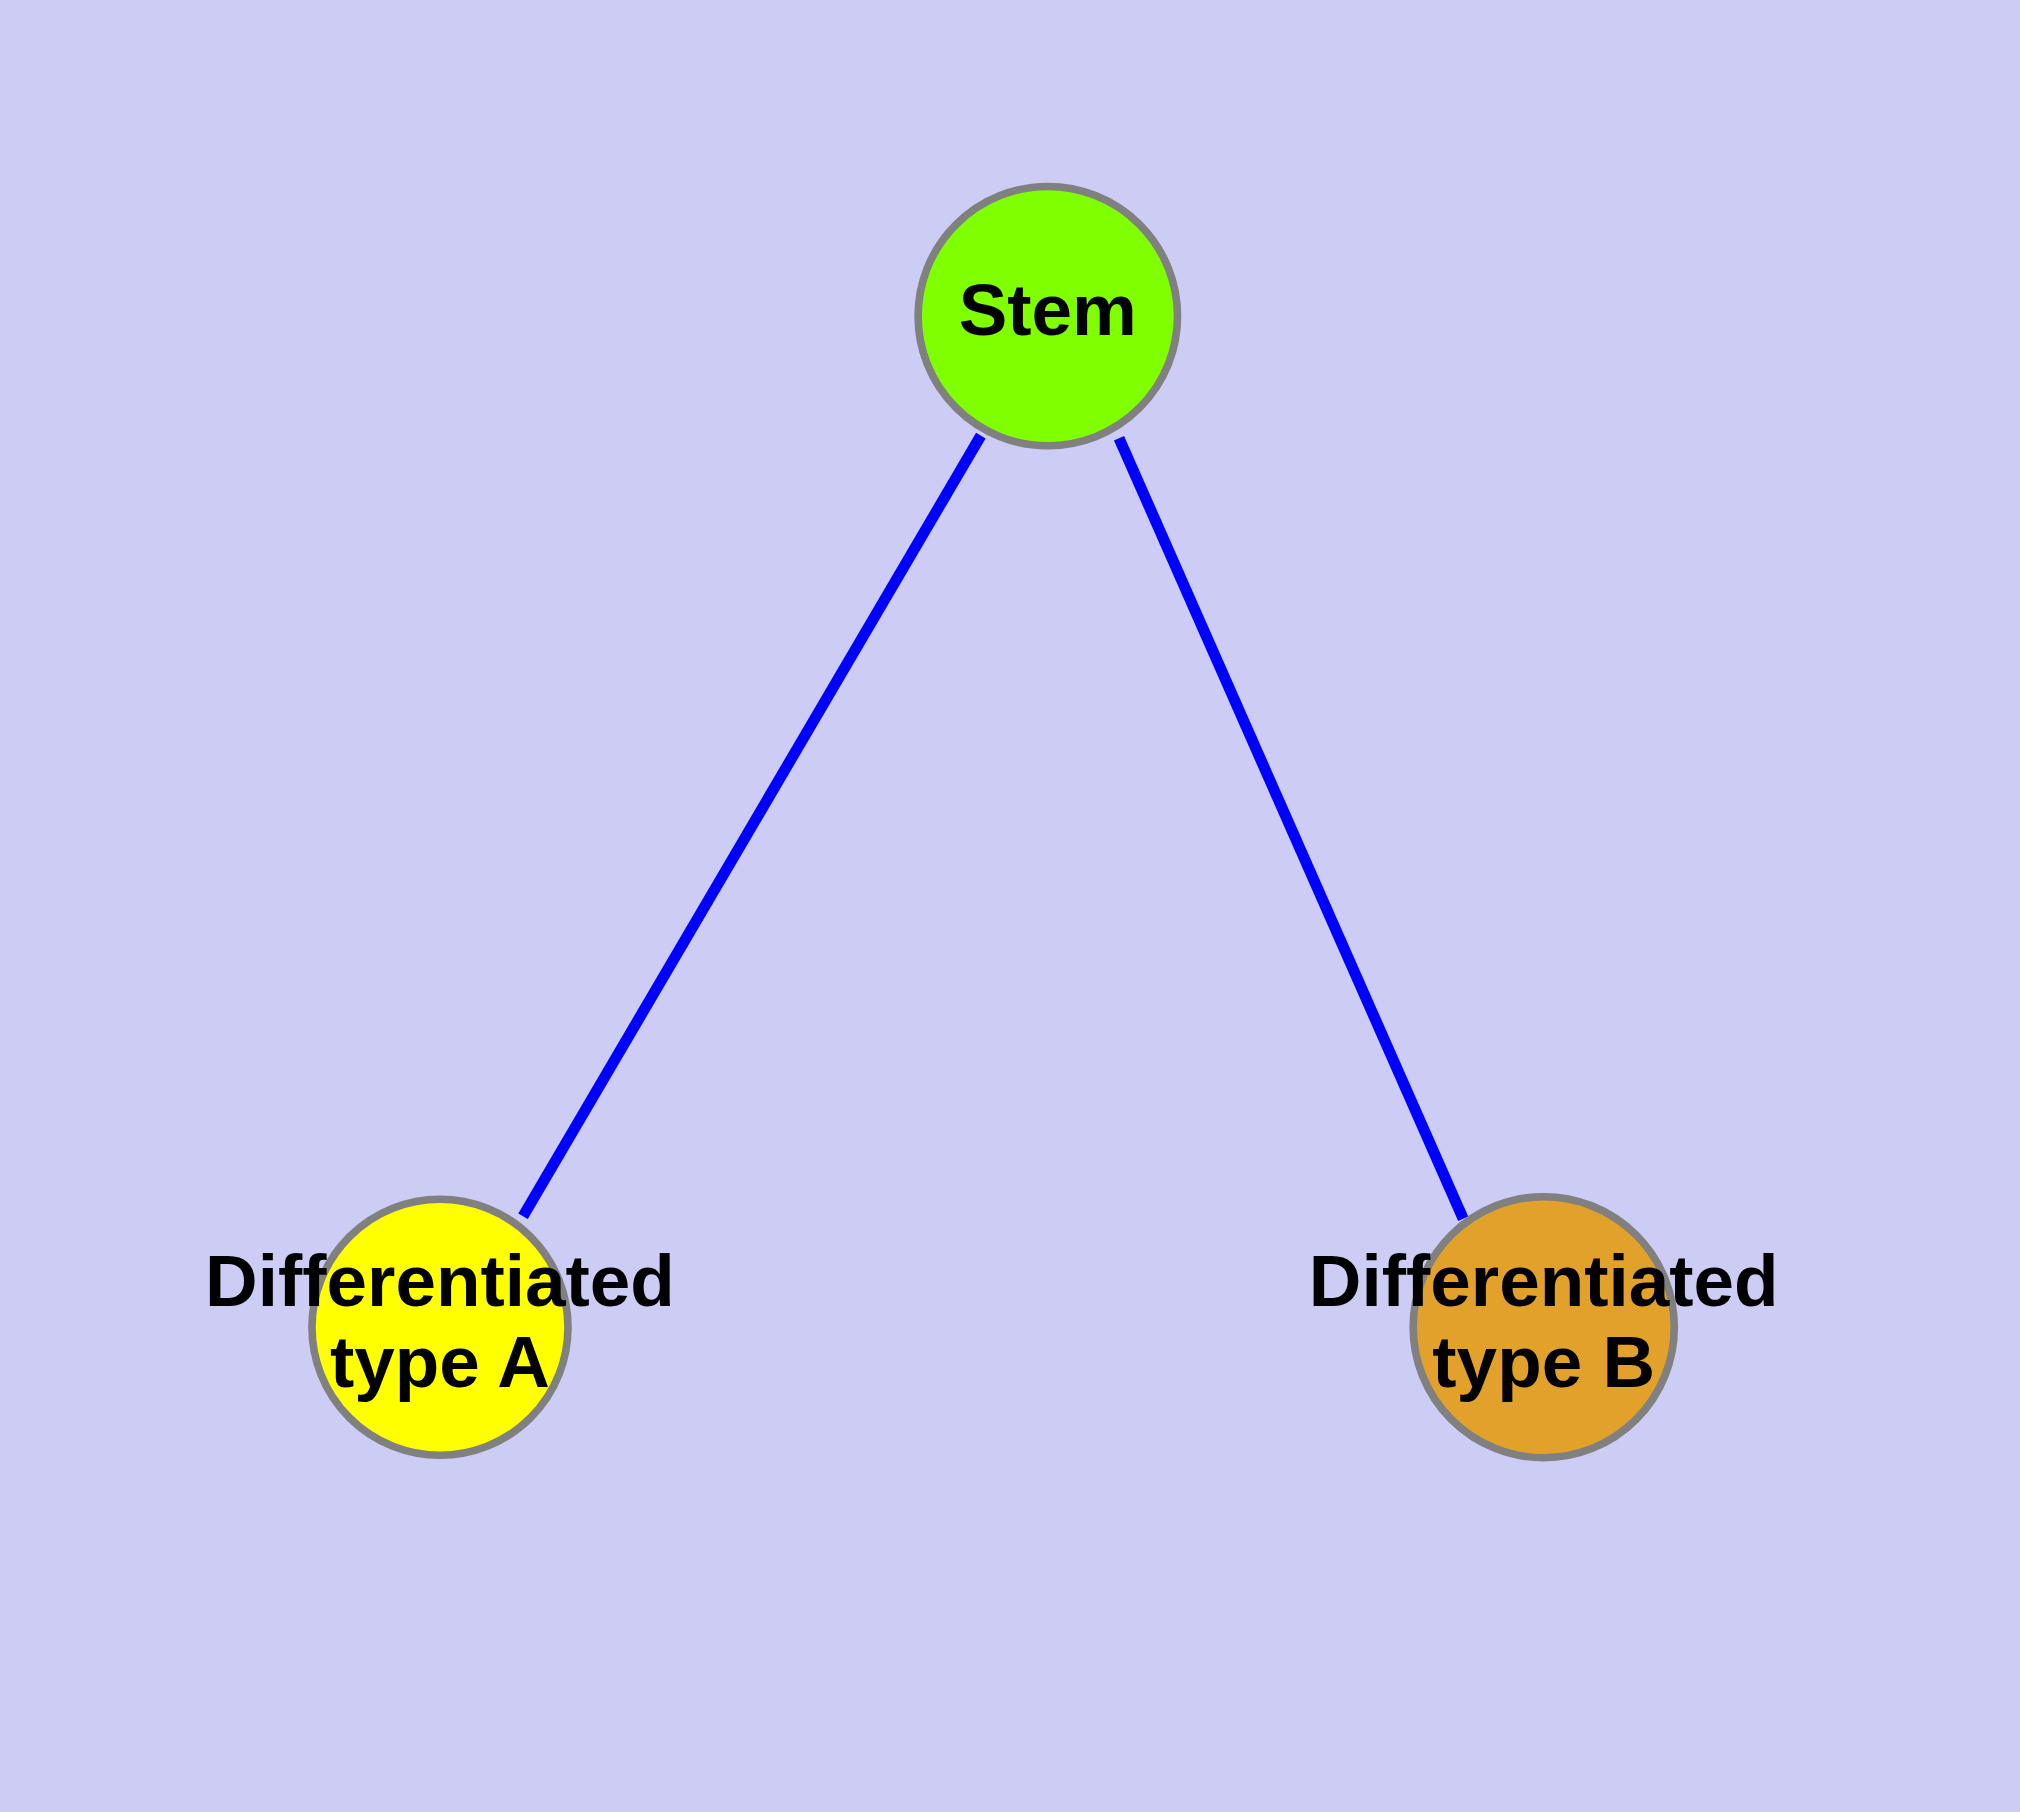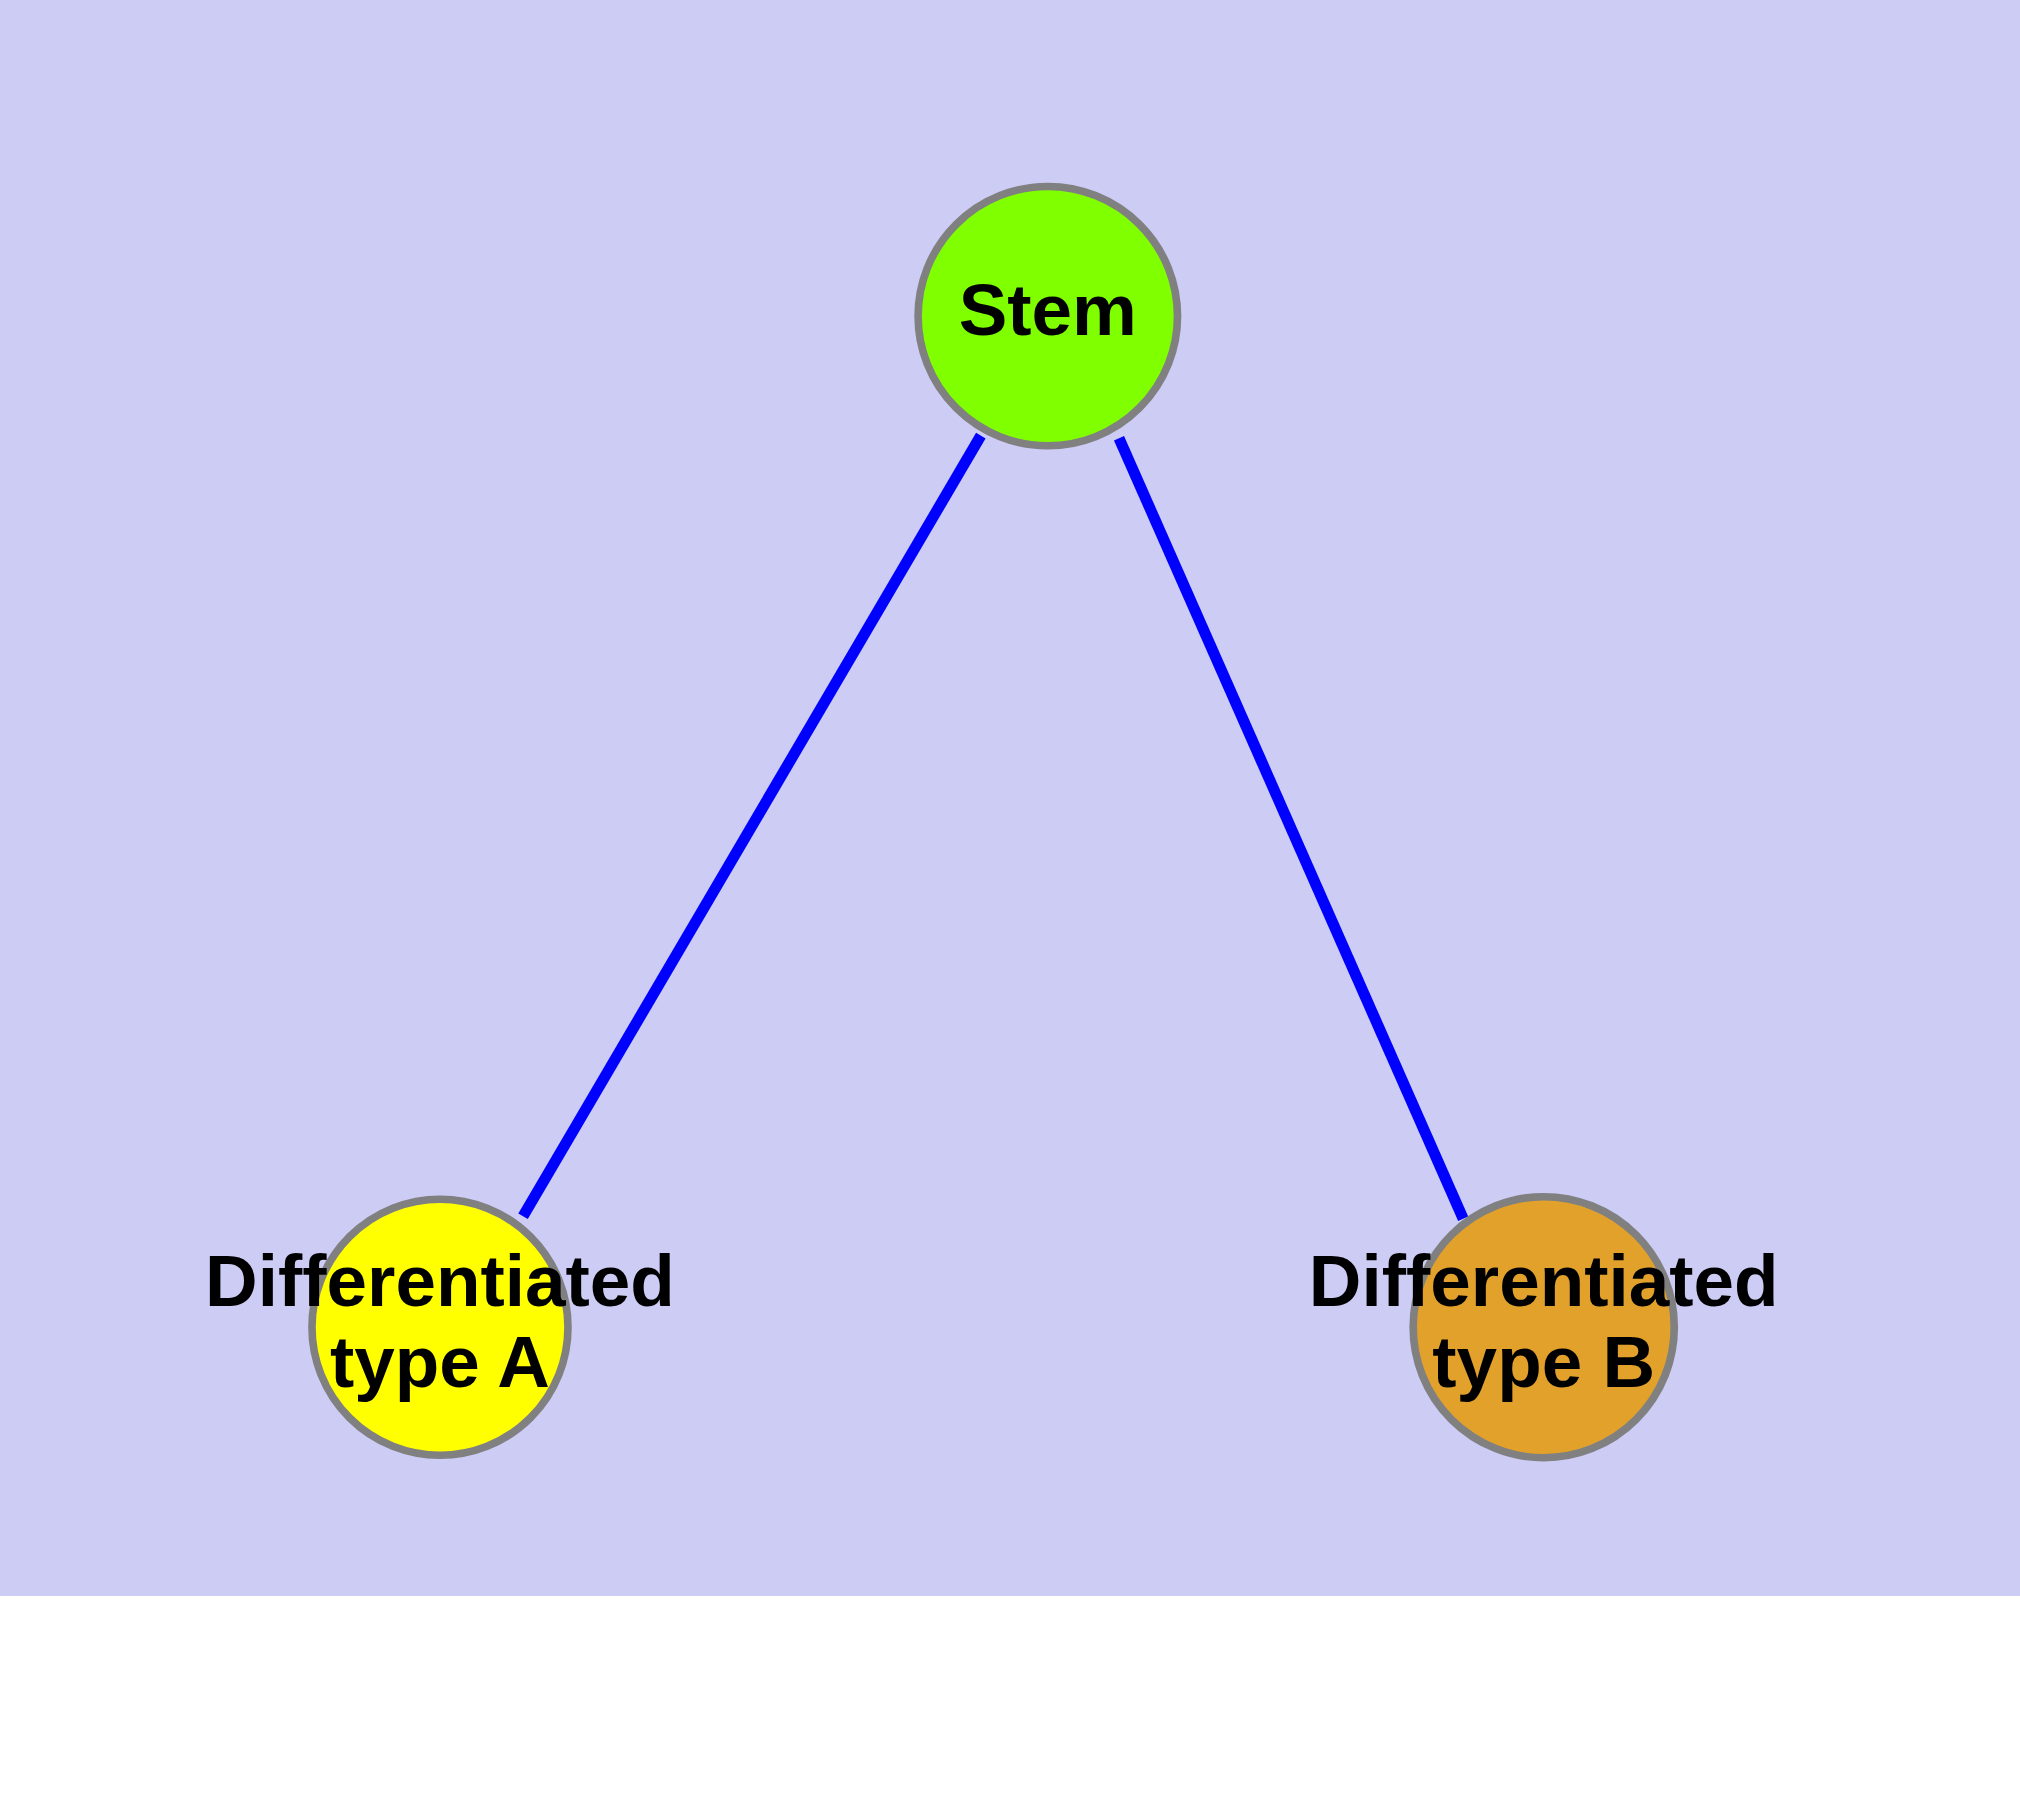--- a/index.html
+++ b/index.html
@@ -29,21 +29,21 @@
     font-size: 86px;
     fill: #000000;
     dominant-baseline: middle;
     text-anchor: middle;
     white-space: pre;
   }
 </style>
 </head>
 <body>
 
-<div id="canvas" style="width: 2021px; height: 1596px;">
+<div id="canvas" style="width: 2021px; height: 1812px;">
   <svg id="graph-svg" viewBox="0 0 2384 2138" preserveAspectRatio="none" xmlns="http://www.w3.org/2000/svg" style="width: 2021px; height: 1812px;">
 
     <rect id="bg-rect" x="0" y="0" width="2384" height="2138" fill="#ccccf5"></rect>
 
     <g id="edges-group">
       <line class="edge" x1="1157" y1="514" x2="617" y2="1435" stroke="#0000ff" stroke-width="13" stroke-linecap="butt"></line>
       <line class="edge" x1="1320" y1="517" x2="1726" y2="1438" stroke="#0000ff" stroke-width="13" stroke-linecap="butt"></line>
     </g>
 
     <g id="nodes-group">

